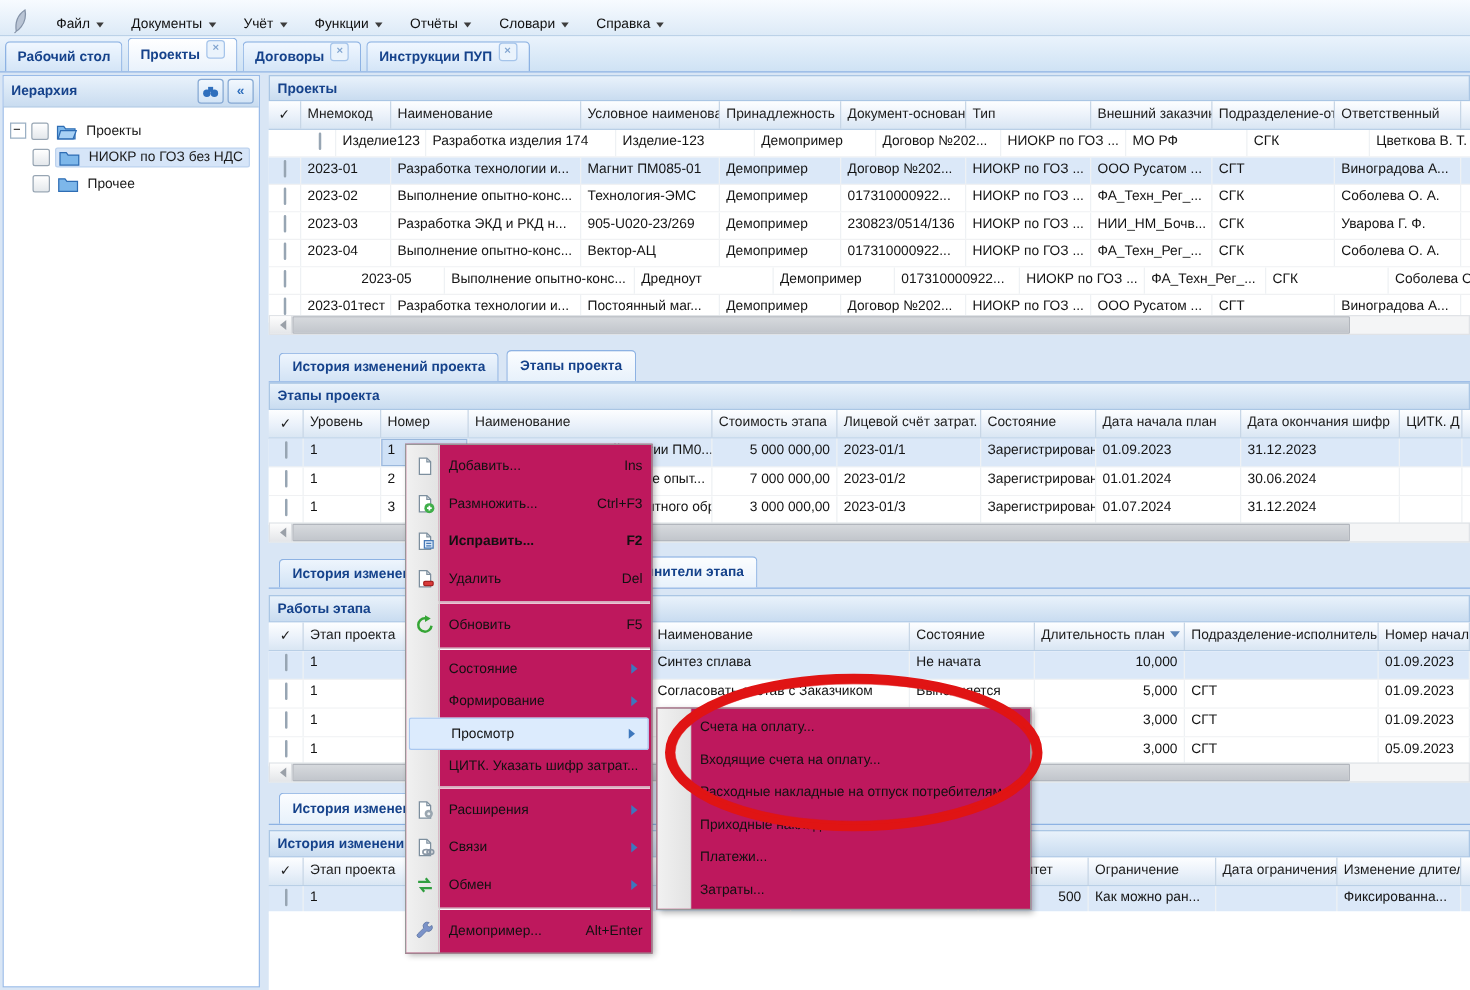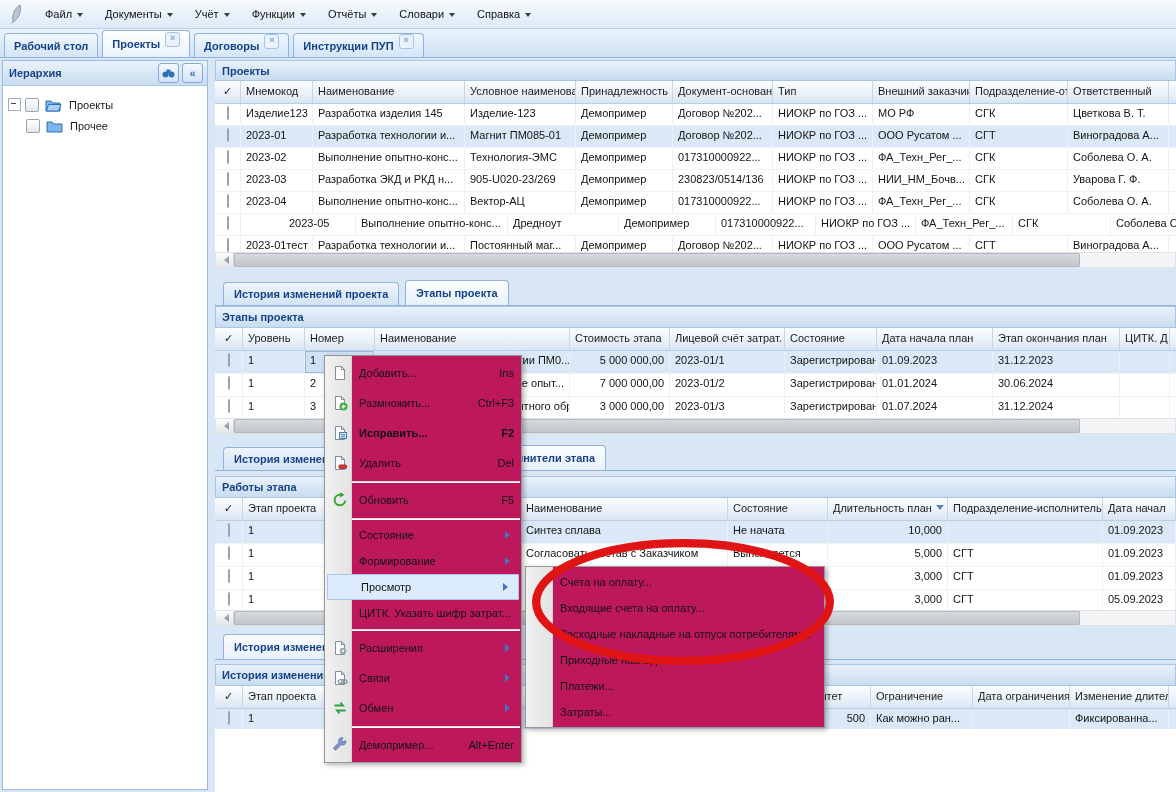--- a/index.html
+++ b/index.html
@@ -2,21 +2,21 @@
 <html><head>
 <meta charset="utf-8">
 <style>
   html,body{margin:0;padding:0}
   body{width:1176px;height:792px;position:relative;overflow:hidden;
        font-family:"Liberation Sans",sans-serif;font-size:11px;color:#1a1a1a;
        background:#d9e6f5}
   .abs{position:absolute;box-sizing:border-box}
 
   
-  .menubar{left:0;top:0;width:1176px;height:29px;display:flex;align-items:center;
+  .menubar{left:0;top:0;width:1176px;height:29px;display:flex;align-items:flex-end;
     background:linear-gradient(#f7fbff,#ddeaf7);border-bottom:1px solid #bcd2e8;padding-left:6px}
   .logo{width:22px;height:22px;margin-right:6px;display:flex;align-items:center;justify-content:center}
   .menu-item{padding:3px 11px;display:flex;align-items:center;gap:5px;color:#101010;cursor:default}
   .caret{width:0;height:0;border:3px solid transparent;border-top:4px solid #3c3c3c;margin-top:4px}
 
   
   .doctabs{left:0;top:29px;width:1176px;height:29px;display:flex;align-items:flex-end;gap:4px;
     background:linear-gradient(#eaf3fc,#cfe2f4);border-bottom:1px solid #8db2e3;padding:0 0 0 4px}
   .dtab{height:23px;padding:0 9px;border:1px solid #8db2e3;border-bottom:none;border-radius:4px 4px 0 0;
     background:linear-gradient(#f0f7ff,#d4e5f7);color:#15428b;font-weight:bold;
@@ -170,20 +170,30 @@
       <span class="expander"></span>
       <span class="cb"></span>
       <span class="nodebody">
           <svg width="17" height="14" viewBox="0 0 17 14">
             <path d="M1 3 h5 l1.5 2 H15 v8 H1 Z" fill="#7db7ea" stroke="#2e6db4"></path>
             <path d="M3.5 6.5 H16 L13.5 13 H1.5 Z" fill="#a8d1f5" stroke="#2e6db4"></path>
           </svg>
       <span class="lbl">Проекты</span>
         </span>
     </div>
+    <div class="tnode sel">
+      <span class="indent"></span>
+      <span class="cb"></span>
+      <span class="nodebody">
+          <svg width="17" height="14" viewBox="0 0 17 14">
+            <path d="M1 3 h5 l1.5 2 H16 v8 H1 Z" fill="#7db7ea" stroke="#2e6db4"></path>
+          </svg>
+      <span class="lbl">НИОКР по ГОЗ без НДС</span>
+        </span>
+    </div>
     <div class="tnode">
       <span class="indent"></span>
       <span class="cb"></span>
       <span class="nodebody">
           <svg width="17" height="14" viewBox="0 0 17 14">
             <path d="M1 3 h5 l1.5 2 H16 v8 H1 Z" fill="#7db7ea" stroke="#2e6db4"></path>
           </svg>
       <span class="lbl">Прочее</span>
         </span>
     </div>
@@ -218,24 +228,24 @@
         <span>Внешний заказчик</span>
       </div>
       <div class="hcell" style="width: 98px;">
         <span>Подразделение-от</span>
       </div>
       <div class="hcell" style="width: 101px;">
         <span>Ответственный</span>
       </div>
     </div>
     <div class="gbody">
-      <div class="grow" style="height: 21px;">
+      <div class="grow" style="height: 21px; padding-left: 28px;">
         <div class="gcell c" style="width: 26px;"><span class="cb"></span></div>
         <div class="gcell" style="width: 72px;">Изделие123</div>
-        <div class="gcell" style="width: 152px;">Разработка изделия 145</div>
+        <div class="gcell" style="width: 152px;">Разработка изделия 174</div>
         <div class="gcell" style="width: 111px;">Изделие-123</div>
         <div class="gcell" style="width: 97px;">Демопример</div>
         <div class="gcell" style="width: 100px;">Договор №202...</div>
         <div class="gcell" style="width: 100px;">НИОКР по ГОЗ ...</div>
         <div class="gcell" style="width: 97px;">МО РФ</div>
         <div class="gcell" style="width: 98px;">СГК</div>
         <div class="gcell" style="width: 101px;">Цветкова В. Т.</div>
       </div>
       <div class="grow sel" style="height: 21px;">
         <div class="gcell c" style="width: 26px;"><span class="cb"></span></div>
@@ -347,21 +357,21 @@
       <div class="hcell" style="width: 115px;">
         <span>Лицевой счёт затрат.</span>
       </div>
       <div class="hcell" style="width: 92px;">
         <span>Состояние</span>
       </div>
       <div class="hcell" style="width: 116px;">
         <span>Дата начала план</span>
       </div>
       <div class="hcell" style="width: 127px;">
-        <span>Этап окончания план</span>
+        <span>Дата окончания шифр</span>
       </div>
       <div class="hcell" style="width: 50px;">
         <span>ЦИТК. Д</span>
       </div>
     </div>
     <div class="gbody">
       <div class="grow sel" style="height: 22px;">
         <div class="gcell c" style="width: 28px;"><span class="cb"></span></div>
         <div class="gcell" style="width: 62px;">1</div>
         <div class="gcell" style="width: 70px;">1</div>
@@ -433,21 +443,21 @@
         <span>Состояние</span>
       </div>
       <div class="hcell" style="width: 120px;">
         <span>Длительность план</span>
         <span class="sort"></span>
       </div>
       <div class="hcell" style="width: 155px;">
         <span>Подразделение-исполнитель..</span>
       </div>
       <div class="hcell" style="width: 73px;">
-        <span>Дата начал</span>
+        <span>Номер начал</span>
       </div>
     </div>
     <div class="gbody">
       <div class="grow sel" style="height: 22px;">
         <div class="gcell c" style="width: 28px;"><span class="cb"></span></div>
         <div class="gcell" style="width: 90px;">1</div>
         <div class="gcell" style="width: 188px;"></div>
         <div class="gcell" style="width: 207px;">Синтез сплава</div>
         <div class="gcell" style="width: 100px;">Не начата</div>
         <div class="gcell r" style="width: 120px;">10,000</div>

